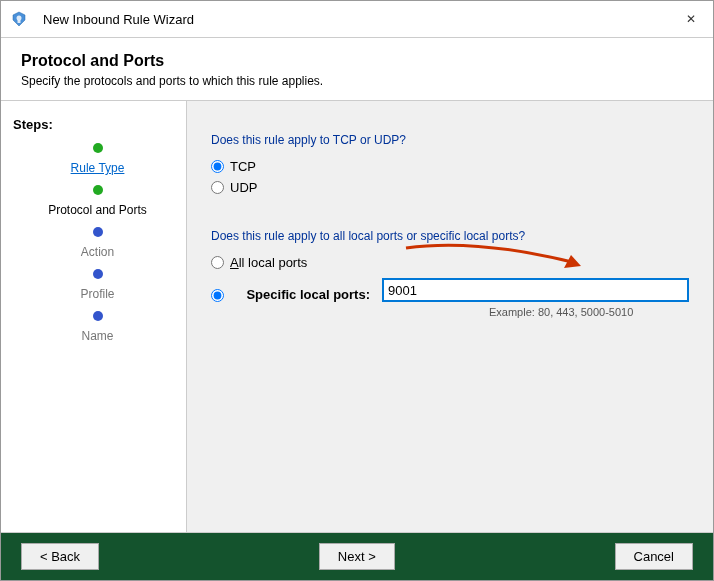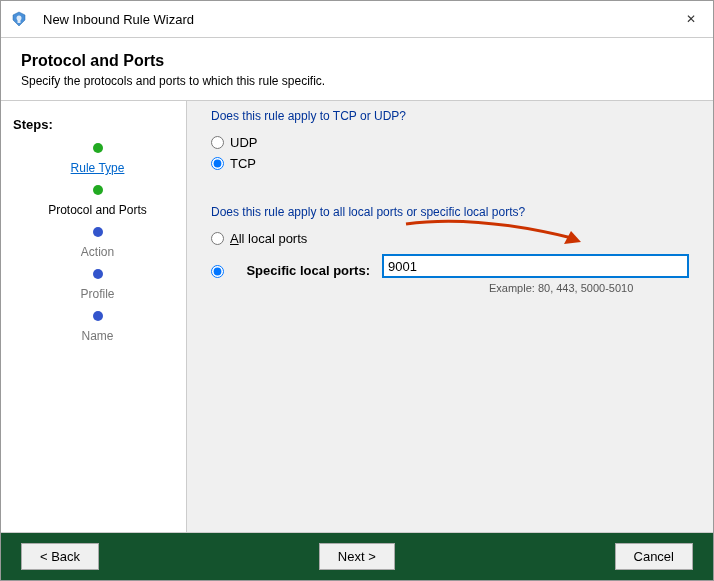--- a/index.html
+++ b/index.html
@@ -104,21 +104,21 @@
       flex-shrink: 0;
     }
     .dot-green { background: #22aa22; }
     .dot-blue { background: #3355cc; }
     .sidebar-item.link-style {
       color: #0066cc;
       text-decoration: underline;
     }
     .content-area {
       flex: 1;
-      padding: 8px 24px;
+      padding: 32px 24px;
       background: #f0f0f0;
       overflow-y: auto;
     }
     .section-question {
       color: #003399;
       font-size: 12px;
       margin-bottom: 12px;
     }
     .radio-group {
       margin-bottom: 20px;
@@ -222,21 +222,21 @@
         <rect x="6.5" y="9" width="3" height="3" fill="#fff" opacity="0.8"></rect>
       </svg>
       <span class="title-text">New Inbound Rule Wizard</span>
     </div>
     <button class="close-btn">✕</button>
   </div>
 
   <div class="header-section">
     <div class="header-title">Protocol and Ports</div>
     <div class="header-subtitle">
-      <span>Specify the protocols and ports to which this rule specific.</span>
+      <span>Specify the protocols and ports to which this rule applies.</span>
     </div>
   </div>
 
   <div class="main-content">
 
     <div class="sidebar">
       <div class="sidebar-title">Steps:</div>
 
       <div class="sidebar-item active link-style">
         <span class="dot dot-green"></span>
@@ -260,26 +260,26 @@
       </div>
     </div>
 
     <div class="content-area">
       <div class="content-inner">
 
         <div class="section-question">Does this rule apply to TCP or UDP?</div>
 
         <div class="radio-group">
           <div class="radio-row">
+            <input type="radio" name="protocol" id="tcp" checked="" style="">
+            <label for="tcp" class="radio-label">TCP</label>
+          </div>
+          <div class="radio-row">
             <input type="radio" name="protocol" id="udp" style="">
             <label for="udp" class="radio-label">UDP</label>
-          </div>
-          <div class="radio-row">
-            <input type="radio" name="protocol" id="tcp" checked="" style="">
-            <label for="tcp" class="radio-label">TCP</label>
           </div>
         </div>
 
         <div class="divider-space"></div>
 
         <div class="ports-section-question">Does this rule apply to all local ports or specific local ports?</div>
 
         <div style="position:relative;">
           <svg style="position:absolute; top:-22px; left:185px; width:230px; height:55px; pointer-events:none; z-index:10;" viewBox="0 0 230 55">
             <path d="M 10,15 Q 80,5 180,30" stroke="#cc3300" stroke-width="3" fill="none"></path>

